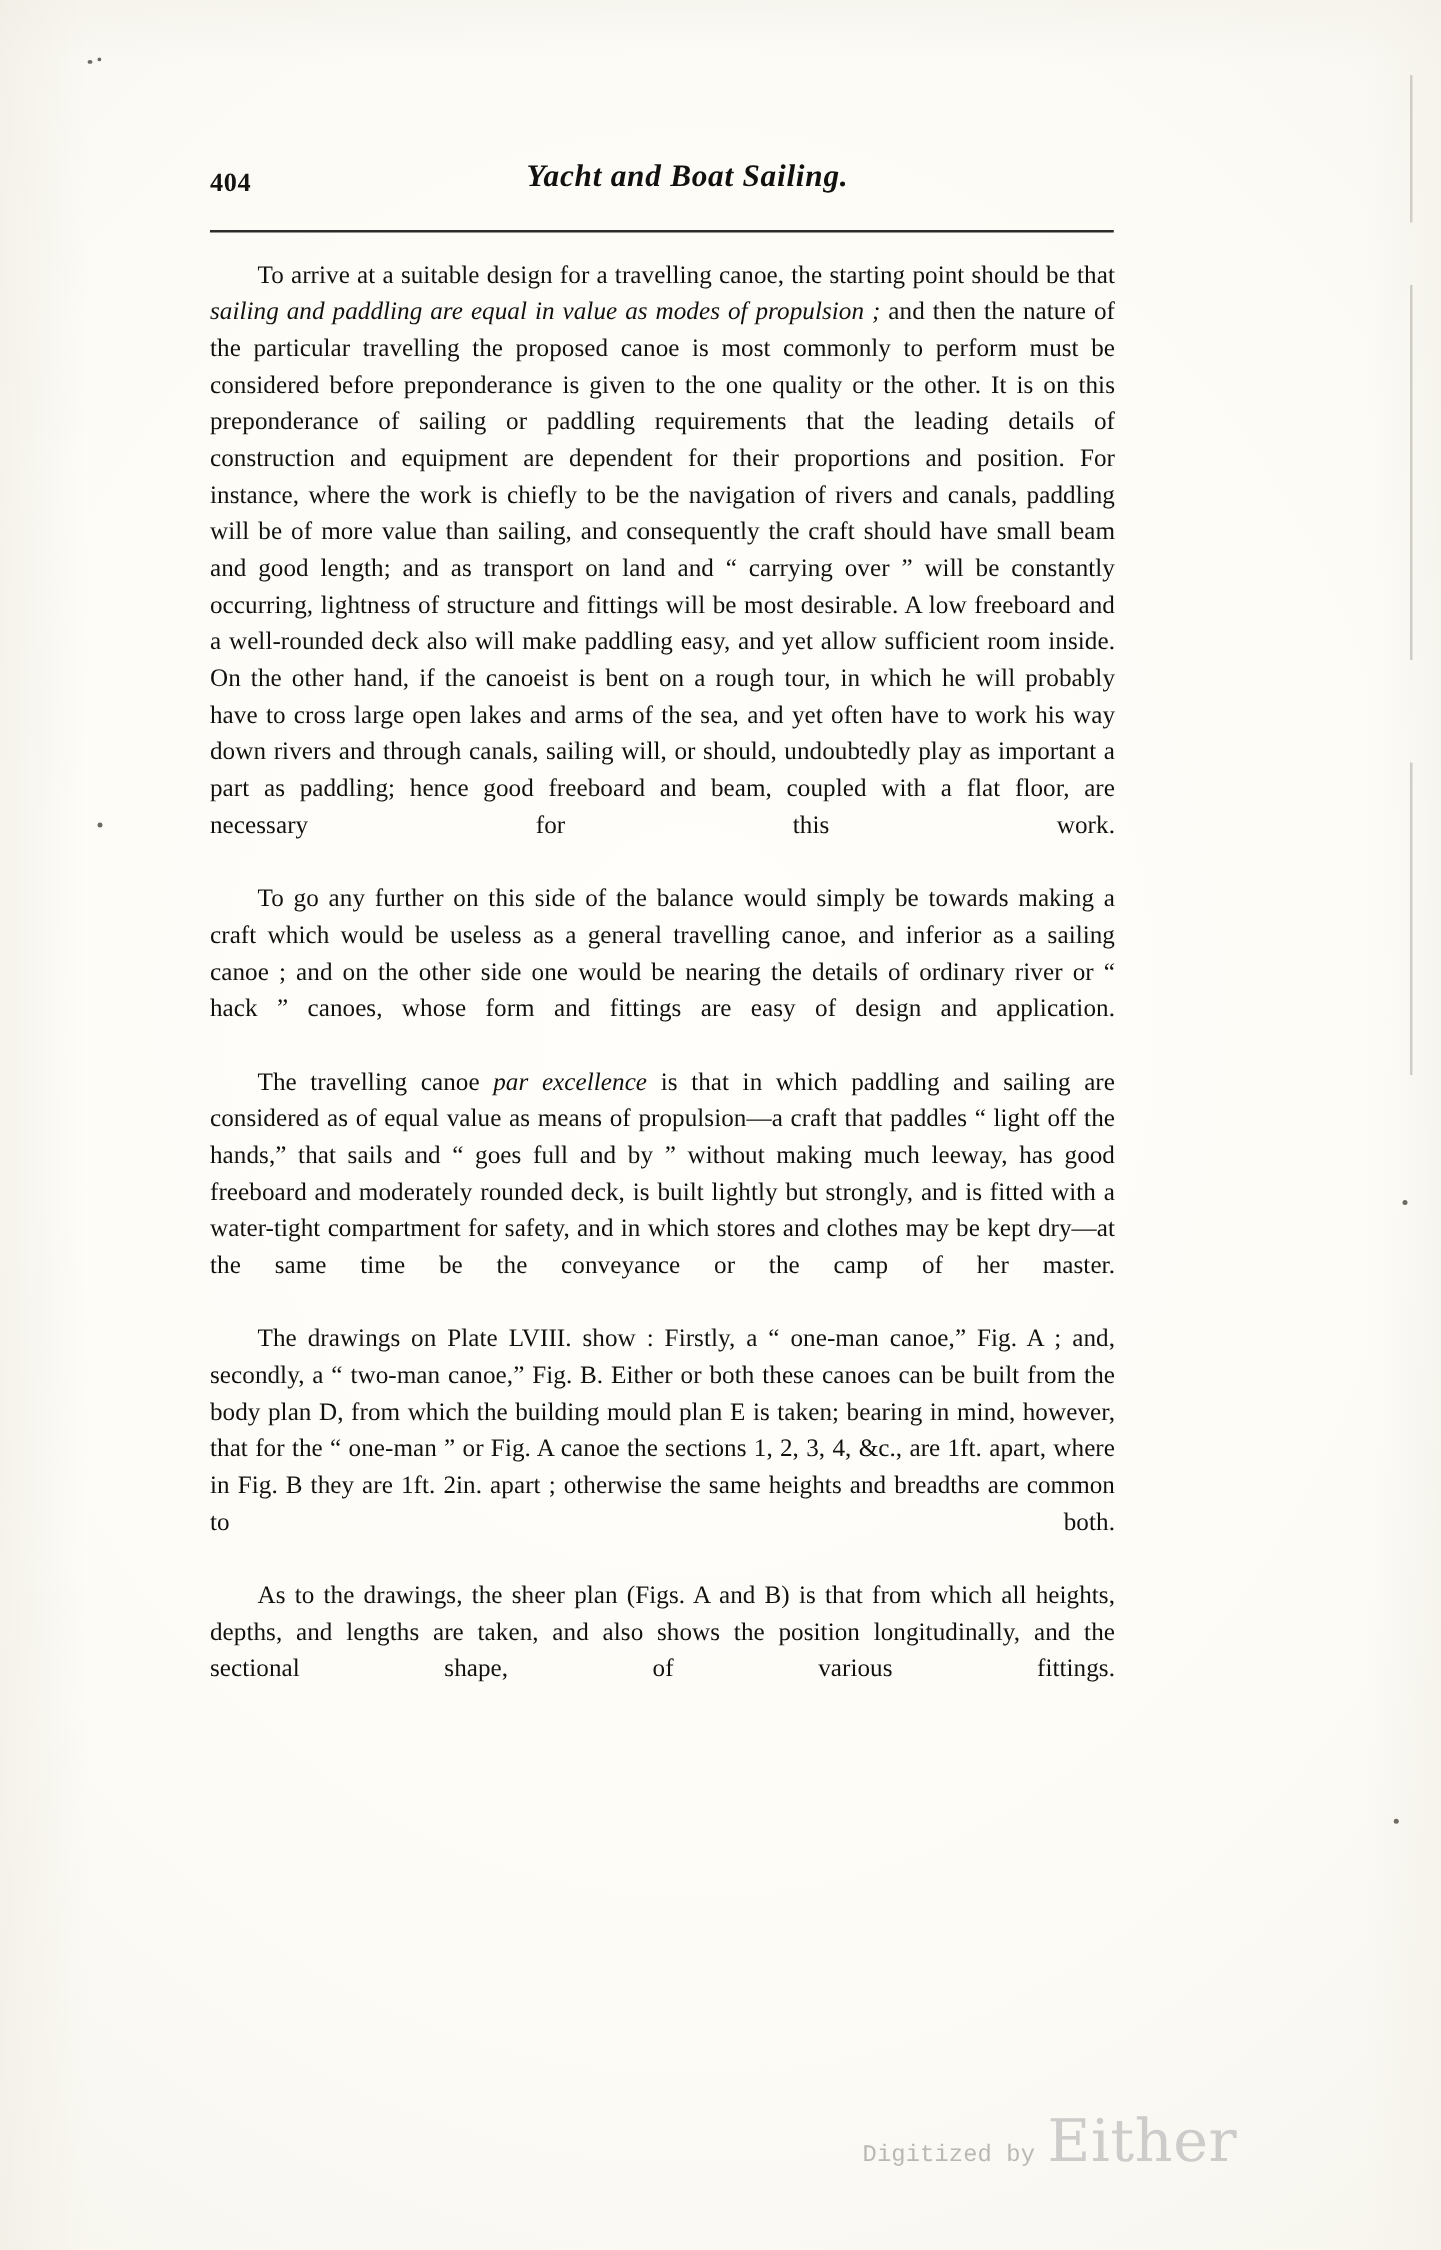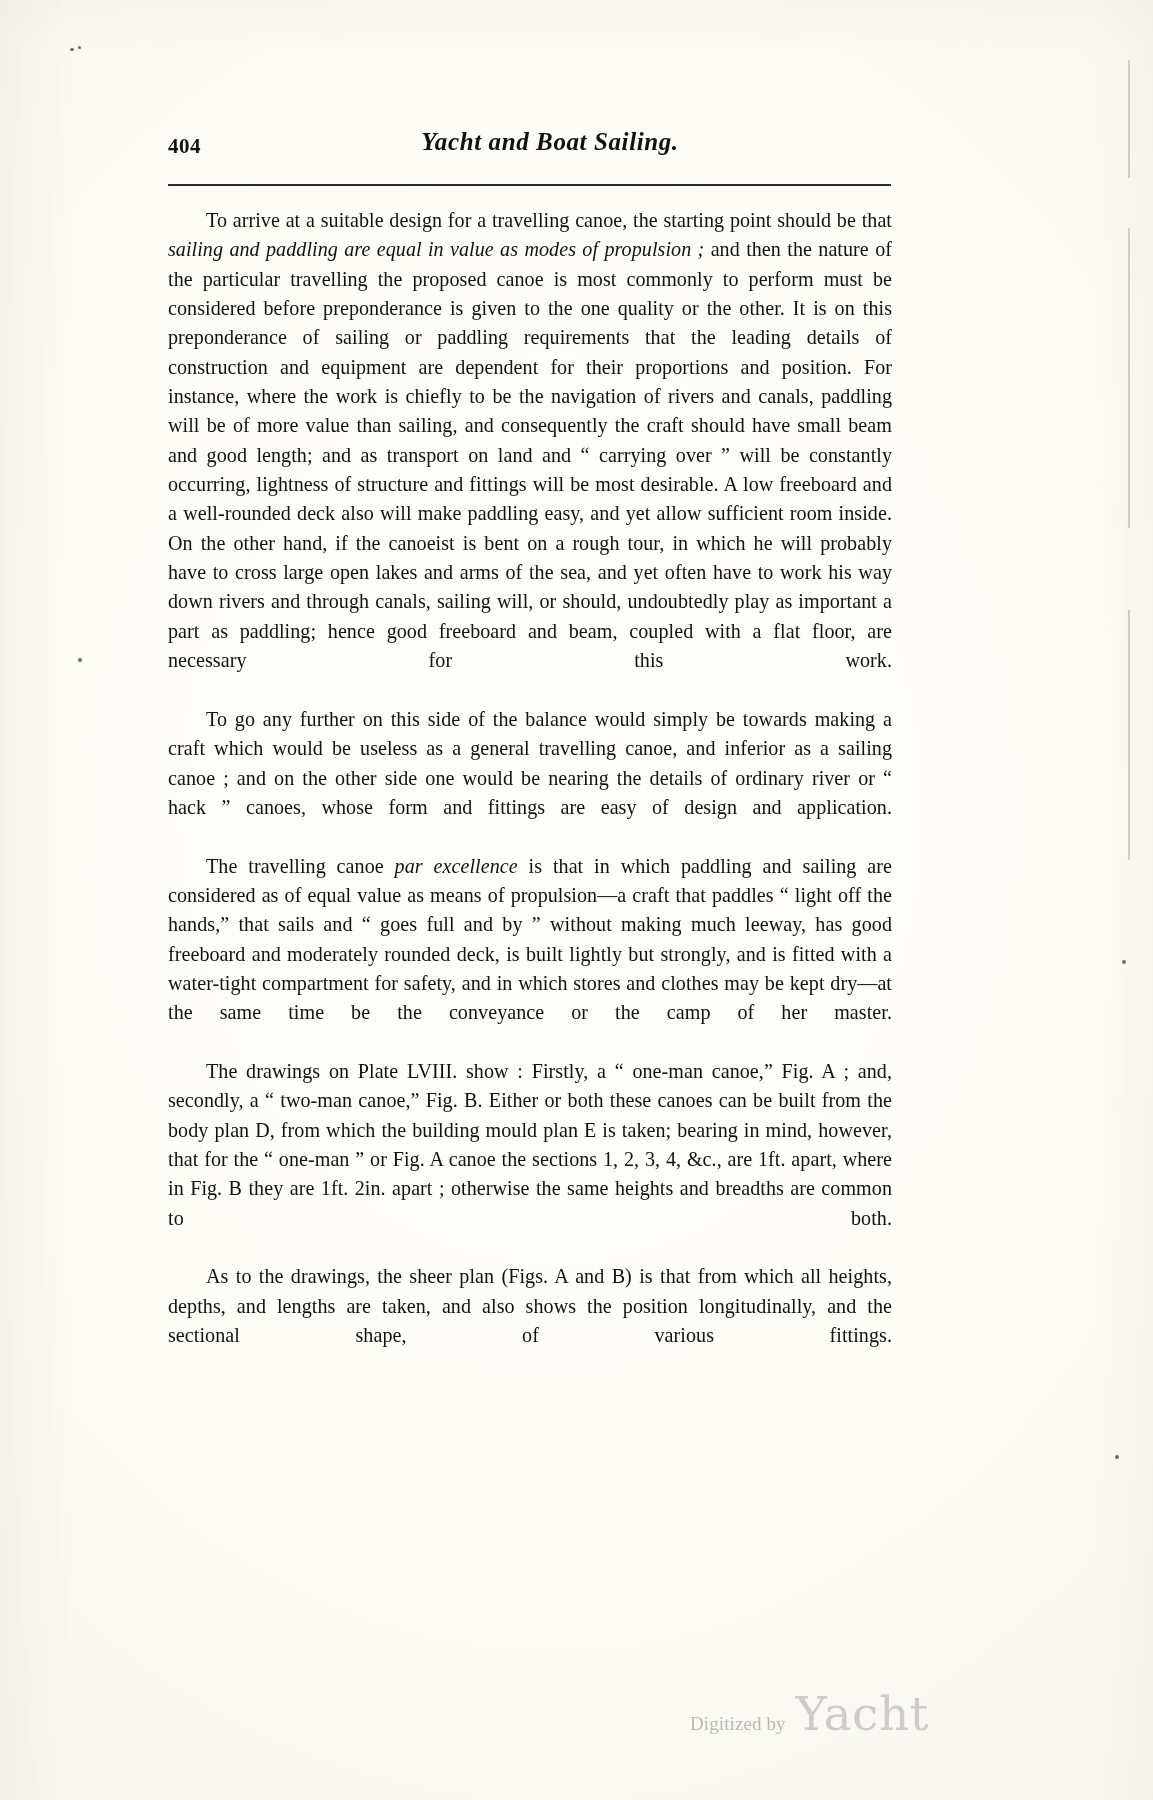--- a/index.html
+++ b/index.html
@@ -124,21 +124,21 @@
   #watermark {
     position: absolute;
     left: 690px;
     top: 1690px;
     display: flex;
     align-items: baseline;
     gap: 10px;
     user-select: none;
   }
   #watermark-label {
-    font-family: Liberation Serif, serif;
+    font-family: Liberation Mono, monospace;
     font-size: 19px;
     color: #b9b8b5;
     letter-spacing: .1px;
   }
   #watermark-brand {
     font-family: "DejaVu Serif", serif;
     font-size: 47px;
     line-height: 47px;
     color: #cdcccb;
     letter-spacing: .5px;
@@ -175,16 +175,16 @@
   <div class="gutter-mark" id="gutter-mark-bottom"></div>
 
   <div class="speck" style="left:70px;  top:48px;  width:4px; height:3px;"></div>
   <div class="speck" style="left:78px;  top:46px;  width:3px; height:3px;"></div>
   <div class="speck" style="left:78px;  top:658px; width:4px; height:4px;"></div>
   <div class="speck" style="left:1122px;top:960px; width:4px; height:4px;"></div>
   <div class="speck" style="left:1115px;top:1455px;width:4px; height:4px;"></div>
 
   <div id="watermark">
     <span id="watermark-label">Digitized by</span>
-    <span id="watermark-brand">Yacht</span>
+    <span id="watermark-brand">Either</span>
   </div>
 
 </div>
 
 </body></html>

